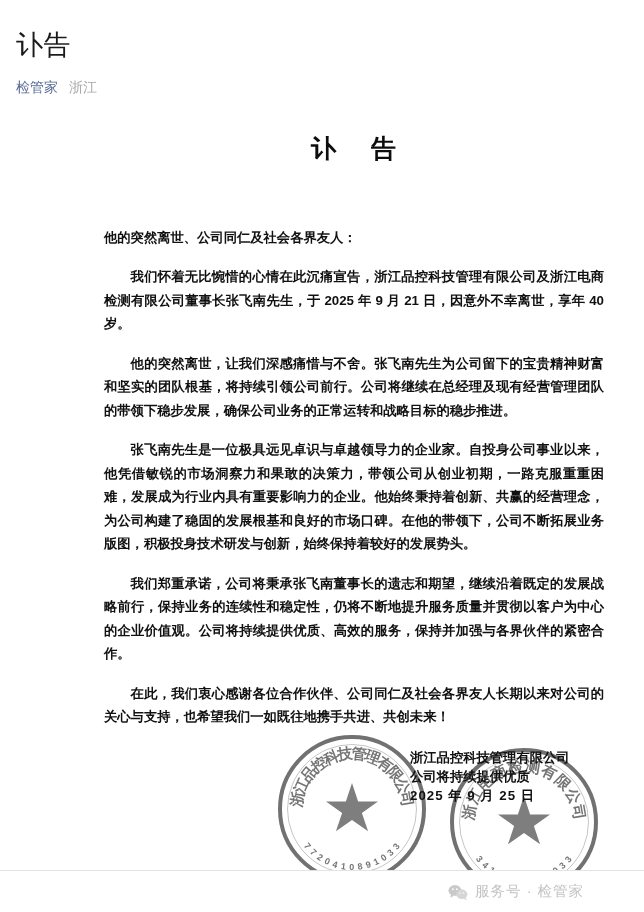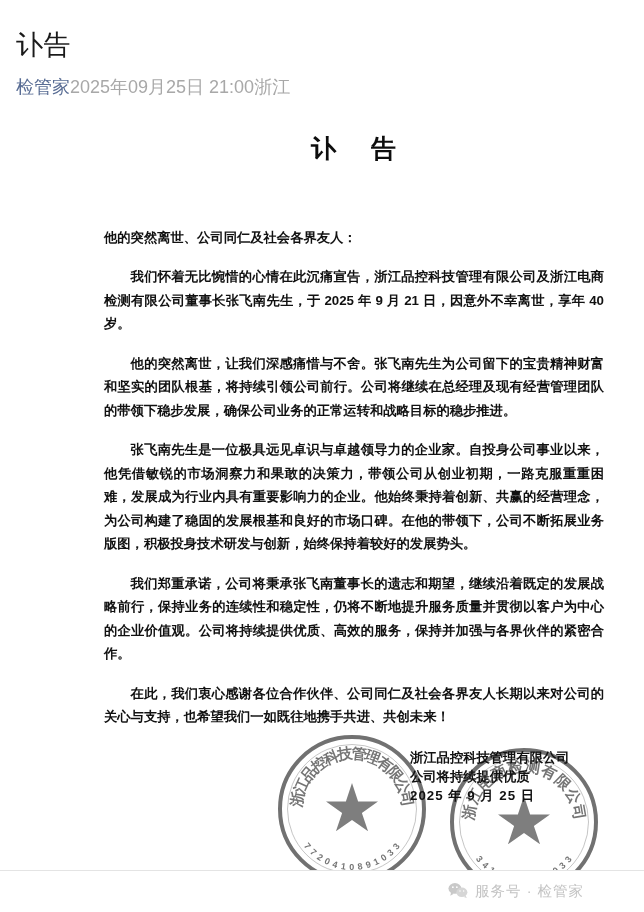--- a/index.html
+++ b/index.html
@@ -21,21 +21,22 @@
     font-size: 27px;
     line-height: 34px;
     font-weight: 400;
     color: #1a1a1a;
     letter-spacing: 0.5px;
   }
   .meta-row {
     margin-top: 15px;
     display: flex;
     align-items: baseline;
-    font-size: 18px;
+    gap: 11px;
+    font-size: 14px;
     line-height: 20px;
   }
   .meta-account { color: #586c94; }
   .meta-date { color: #a8a8a8; }
   .meta-loc  { color: #a8a8a8; }
 
   
   .doc {
     position: absolute;
     left: 0; top: 96px;
@@ -143,37 +144,37 @@
     border-top: 1px solid #e4e4e4;
     display: flex;
     align-items: center;
     justify-content: flex-end;
     padding-right: 60px;
     background: #fff;
     z-index: 5;
   }
   .footer-inner {
     display: flex;
+    align-items: center;
     gap: 7px;
     color: #c3c3c3;
     font-size: 14.5px;
     letter-spacing: 1px;
   }
   .wechat-icon { width: 20px; height: 16px; display: block; }
 </style>
 </head>
 <body>
 
 <div class="page">
 
   <div class="article-header">
     <h1 class="article-title">讣告</h1>
     <div class="meta-row">
       <span class="meta-account">检管家</span>
-      <span class="meta-date">2025年09月25日 21:00</span>
       <span class="meta-loc">浙江</span>
     </div>
   </div>
 
   <div class="doc">
 
     <div class="doc-title">
       <span>讣</span><span class="gap"></span><span>告</span>
     </div>
 

